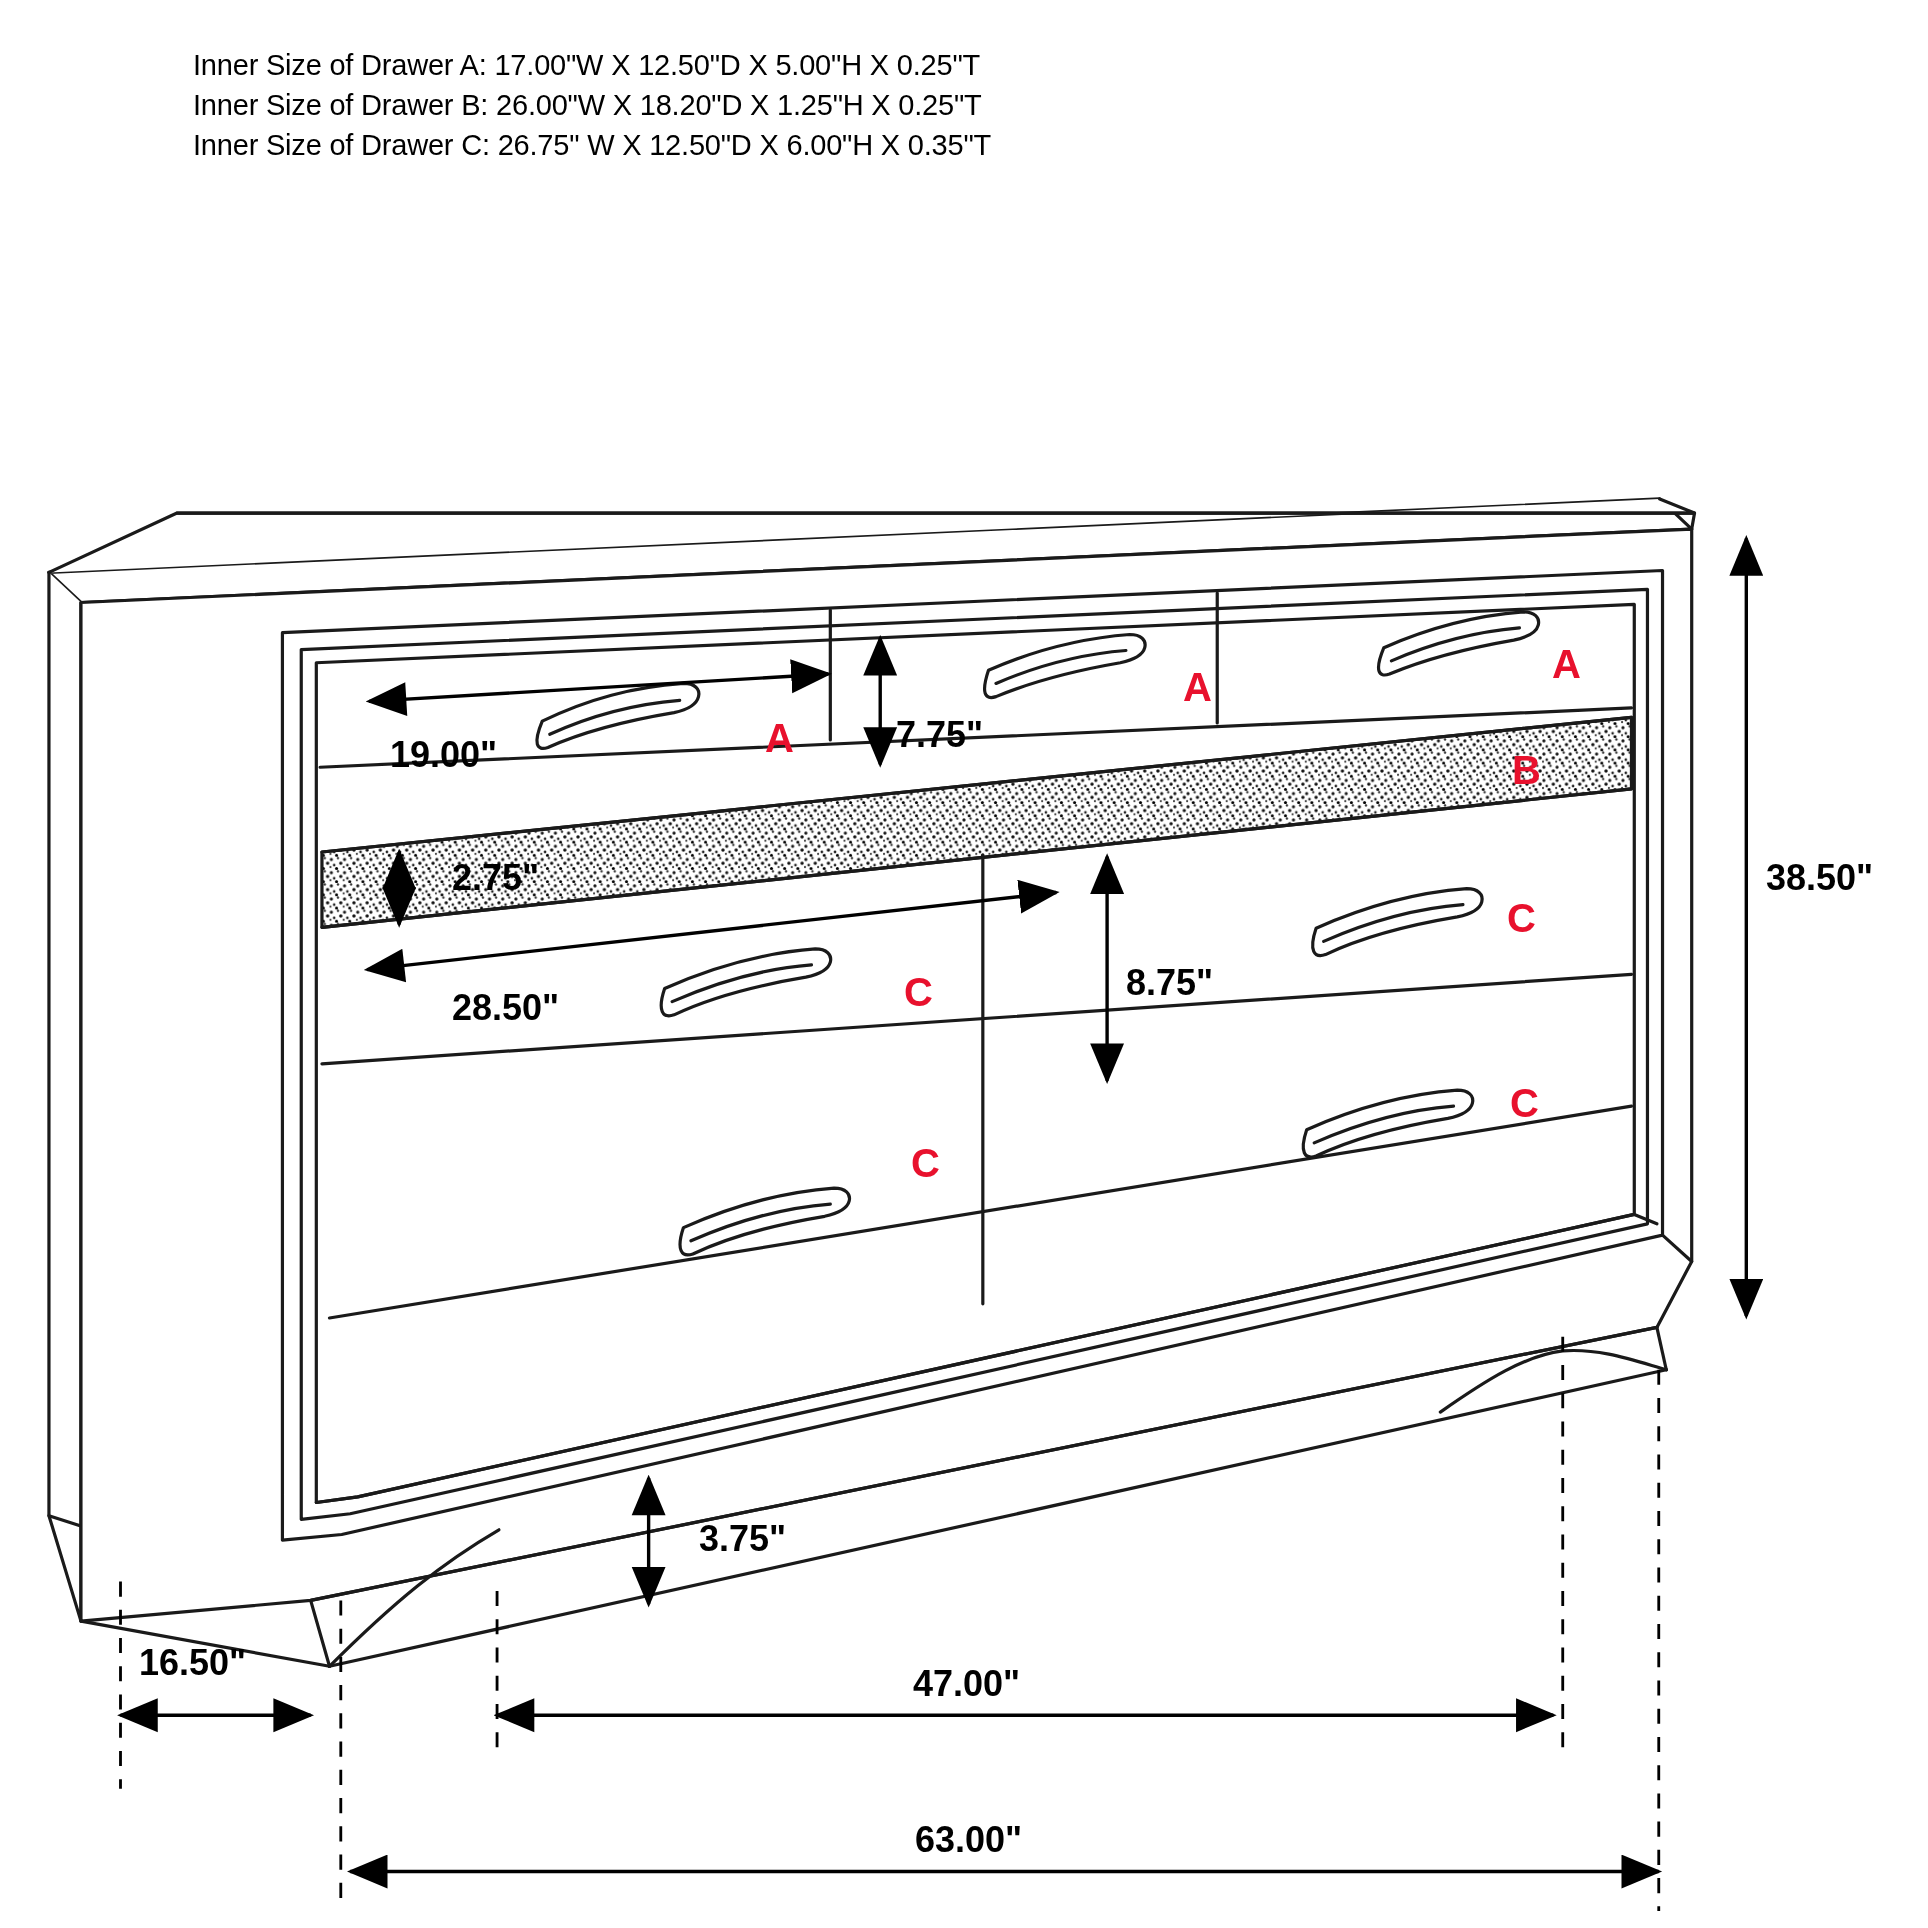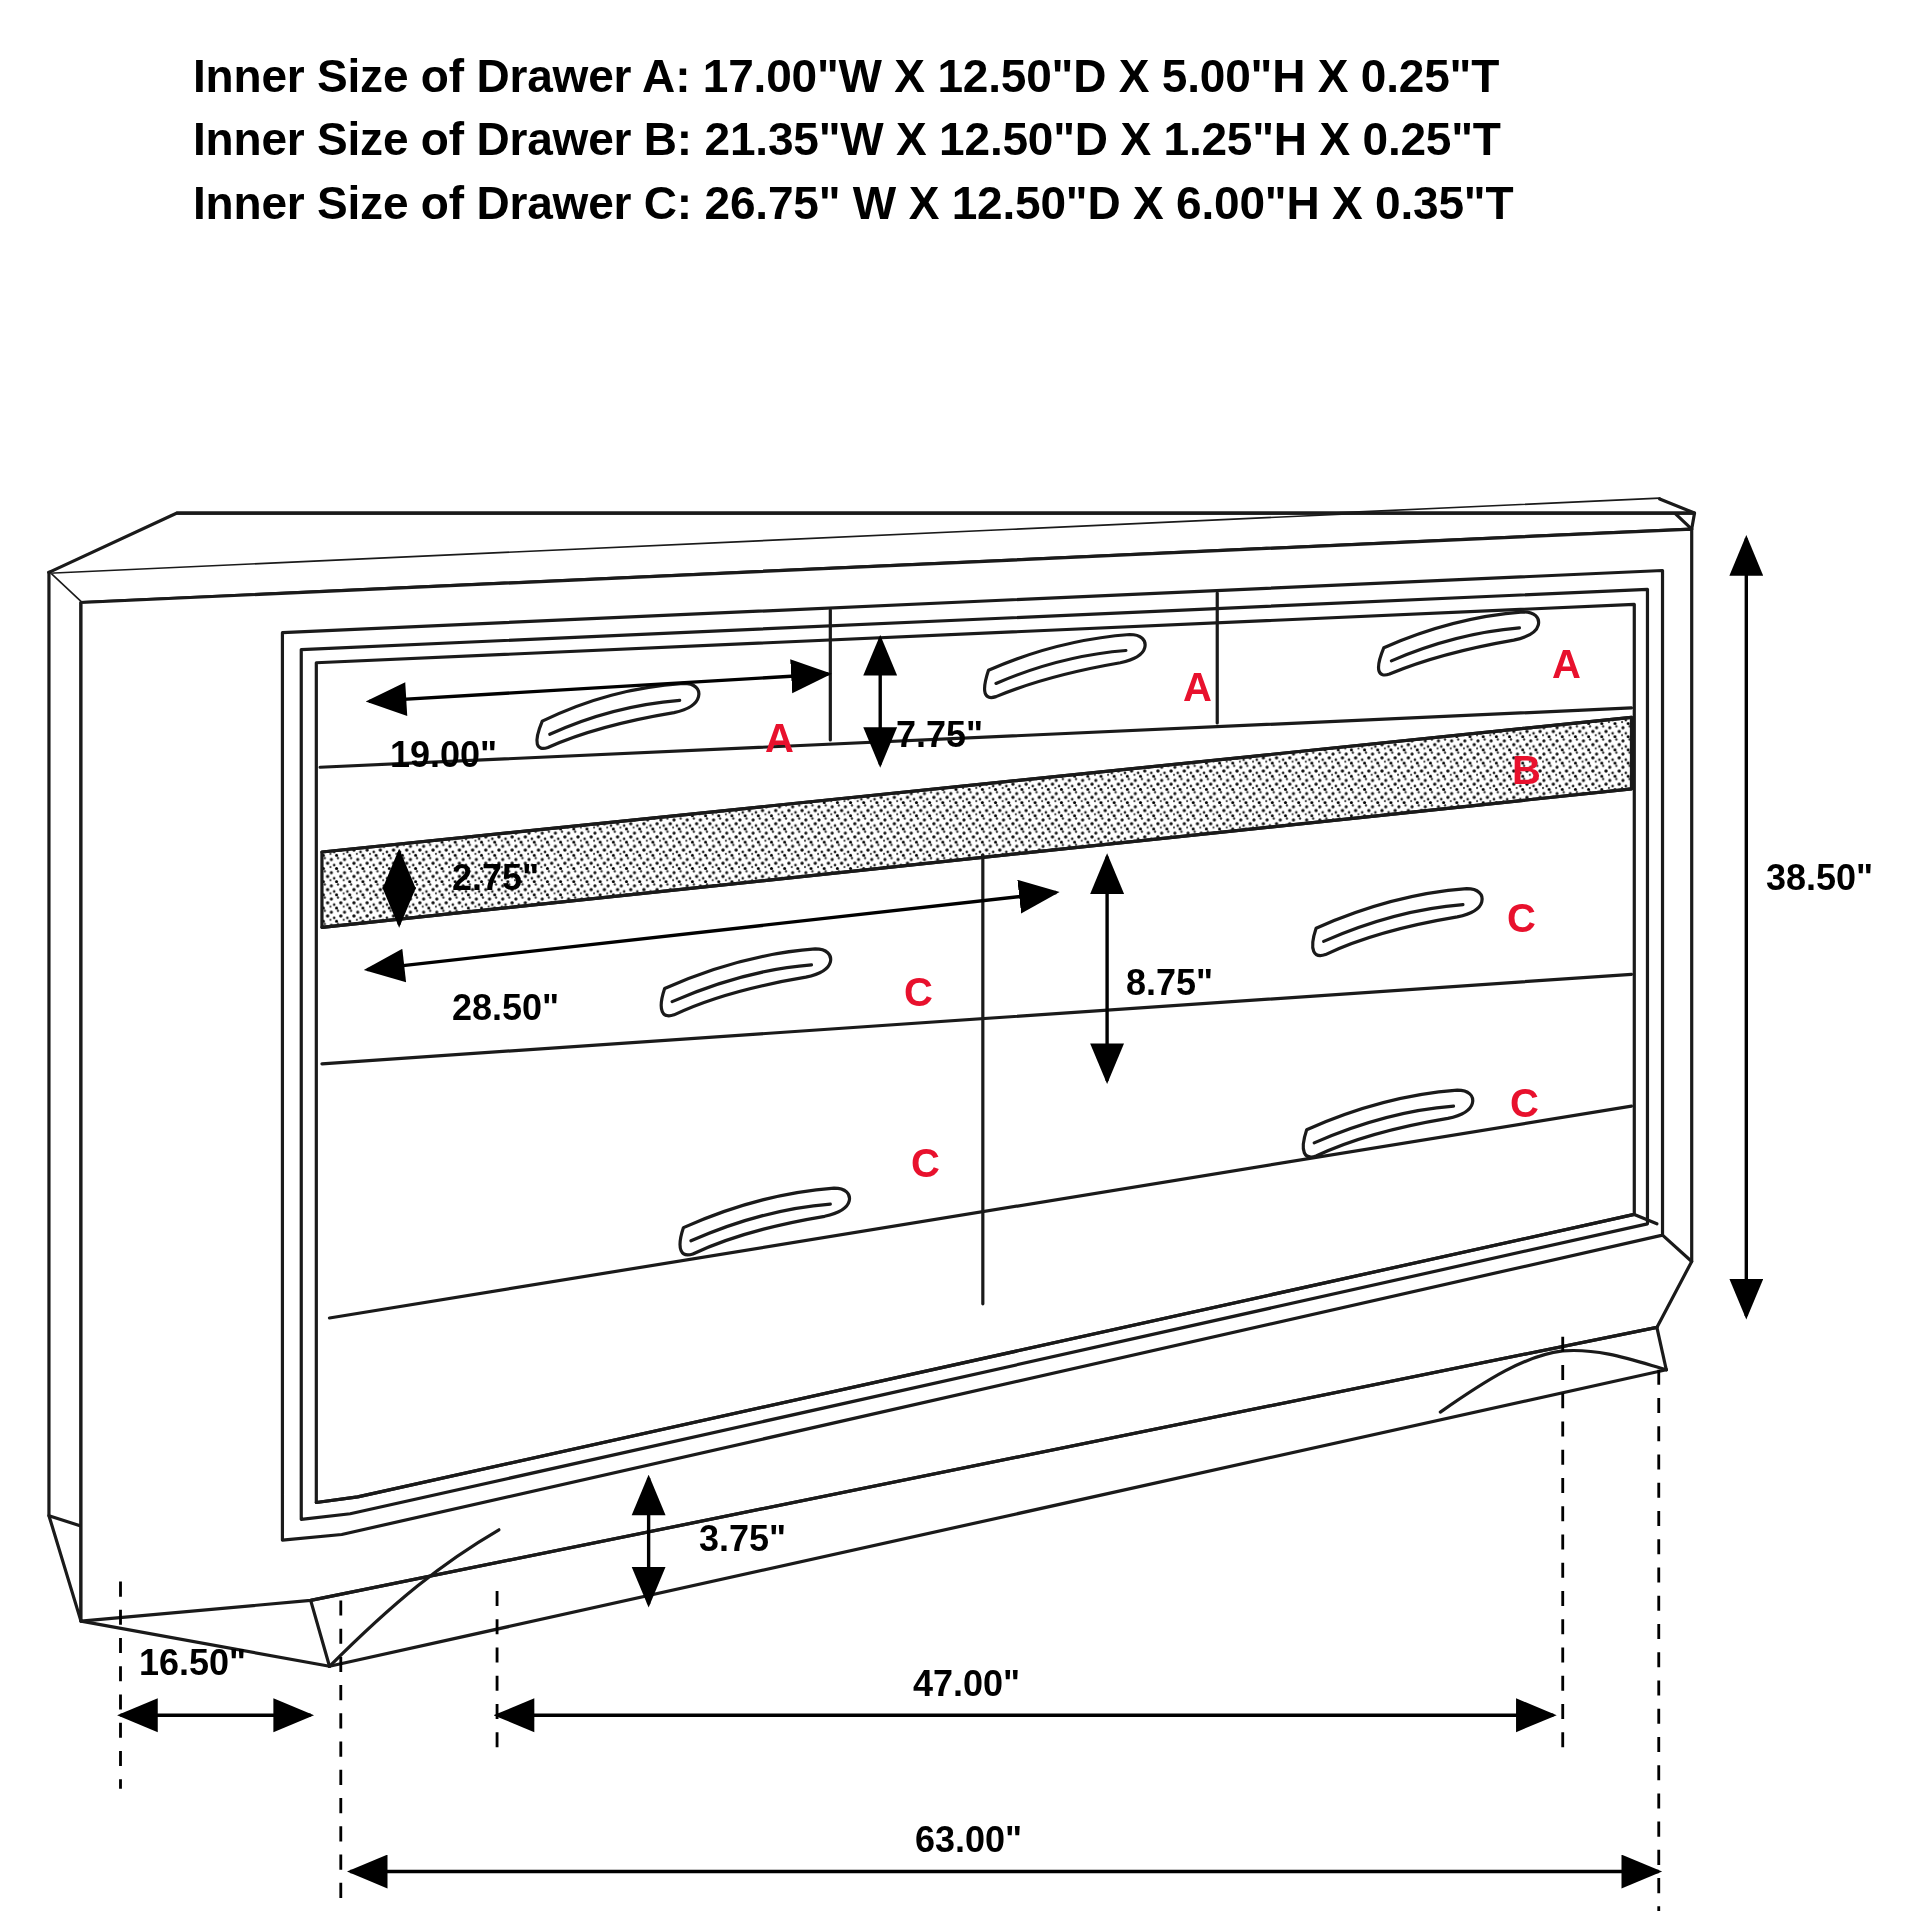--- a/index.html
+++ b/index.html
@@ -21,22 +21,22 @@
     width: 1928px;
     height: 1928px;
   }
   .notes {
     position: absolute;
     left: 193px;
     top: 45px;
     width: 1601px;
   }
   .note-line {
-    font-size: 46px;
-    font-weight: bold;
+    font-size: 29px;
+    font-weight: normal;
     line-height: 1.38;
     white-space: nowrap;
     letter-spacing: -0.2px;
   }
   svg.drawing {
     position: absolute;
     left: 0;
     top: 0;
     width: 1928px;
     height: 1928px;
@@ -56,21 +56,21 @@
     white-space: nowrap;
   }
 </style>
 </head>
 <body>
 
 <div id="sheet">
 
   <div class="notes">
     <div class="note-line">Inner Size of Drawer A: 17.00"W X 12.50"D X 5.00"H X 0.25"T</div>
-    <div class="note-line">Inner Size of Drawer B: 21.35"W X 12.50"D X 1.25"H X 0.25"T</div>
+    <div class="note-line">Inner Size of Drawer B: 26.00"W X 18.20"D X 1.25"H X 0.25"T</div>
     <div class="note-line">Inner Size of Drawer C: 26.75" W X 12.50"D X 6.00"H X 0.35"T</div>
   </div>
 
   <svg class="drawing" viewBox="0 0 2048 2048">
     <defs>
       <marker id="arrow" markerWidth="14" markerHeight="14" refX="11" refY="5" orient="auto" markerUnits="strokeWidth">
         <path d="M0,0 L12,5 L0,10 z" fill="#000"></path>
       </marker>
       <marker id="arrowStart" markerWidth="14" markerHeight="14" refX="1" refY="5" orient="auto" markerUnits="strokeWidth">
         <path d="M12,0 L0,5 L12,10 z" fill="#000"></path>

